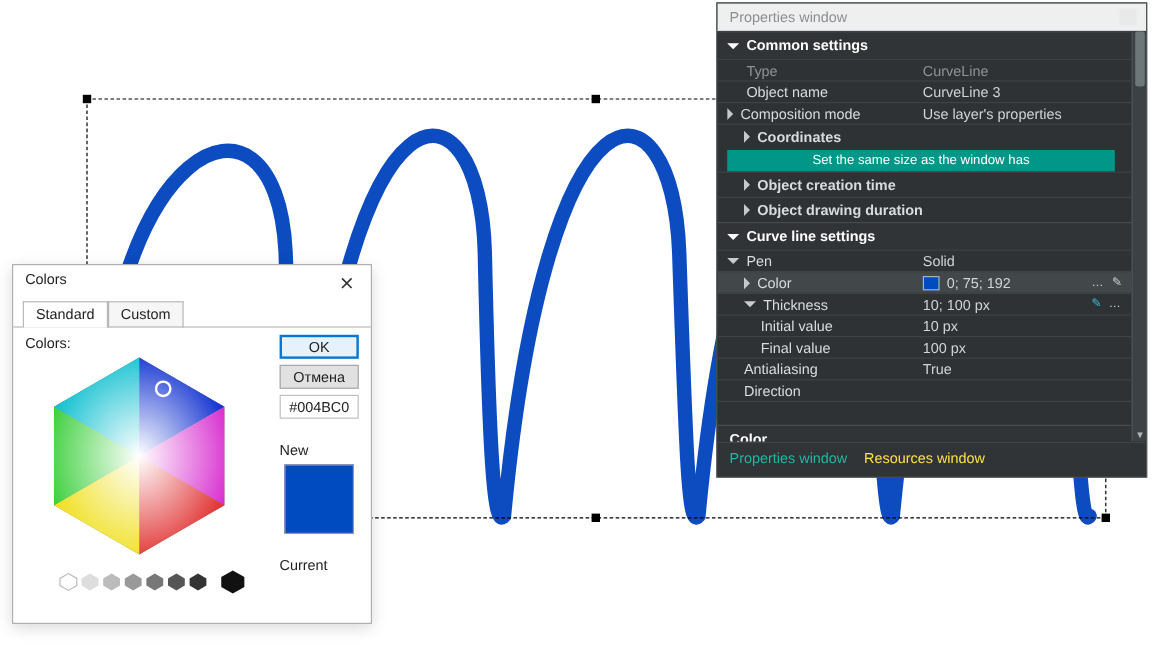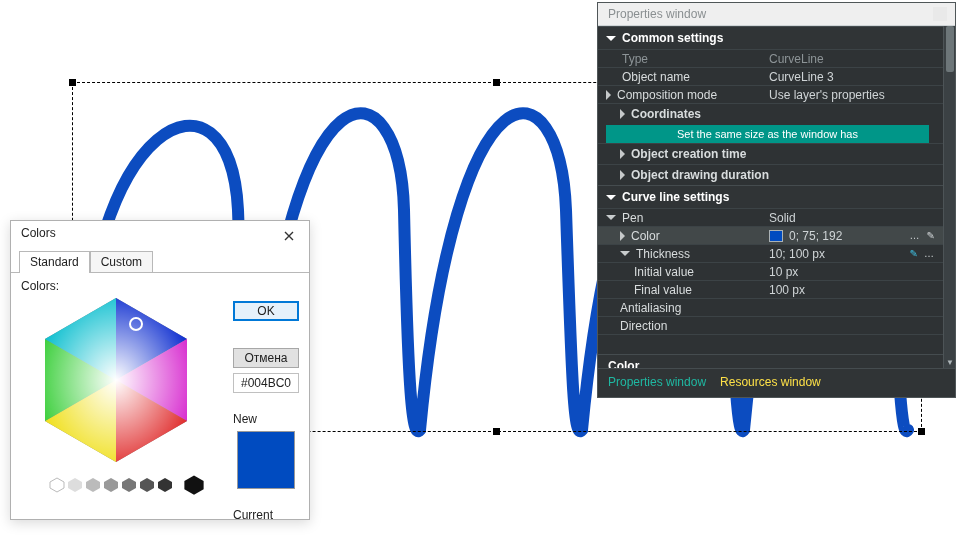--- a/index.html
+++ b/index.html
@@ -56,21 +56,21 @@
   .hexpick { width:190px; height:170px; }
   .grayrow { display:flex; align-items:center; gap:2px; margin-top:6px; margin-left:28px; }
   .grayhex { width:16px; height:16px; }
 
   .cd-right {
     position:absolute; right:10px; top:6px; width:66px;
     display:flex; flex-direction:column; gap:5px; align-items:stretch;
   }
   .win-btn {
     border:1px solid #a7a7a7; background:#e1e1e1; font-size:12px;
-    padding:2px 0; text-align:center; cursor:default;margin-top:22px;
+    padding:2px 0; text-align:center; cursor:default;
   }
   .win-btn.primary { border:2px solid #0078d7; background:#e5f1fb; padding:1px 0; }
   .hex-readout {
     border:1px solid #c0c0c0; background:#fff; font-size:12px;
     padding:2px 4px; text-align:center;
   }
   .preview-label { font-size:12px; text-align:left; margin-top:14px;}
   .swatch-big {
     width:58px; height:58px; border:1px solid #999; align-self:center;
   }
@@ -390,20 +390,23 @@
           </div>
         <div class="val">
             <span>100 px</span>
           </div>
       </div>
 
       <div class="row indent1">
         <div class="lbl">
             <span>Antialiasing</span>
           </div>
+        <div class="val">
+            <span>True</span>
+          </div>
       </div>
       <div class="row indent1">
         <div class="lbl">
             <span>Direction</span>
           </div>
       </div>
 
       <div class="spacer-block"></div>
 
       <div class="sec-head" style="font-weight:600;background:#303436;">

